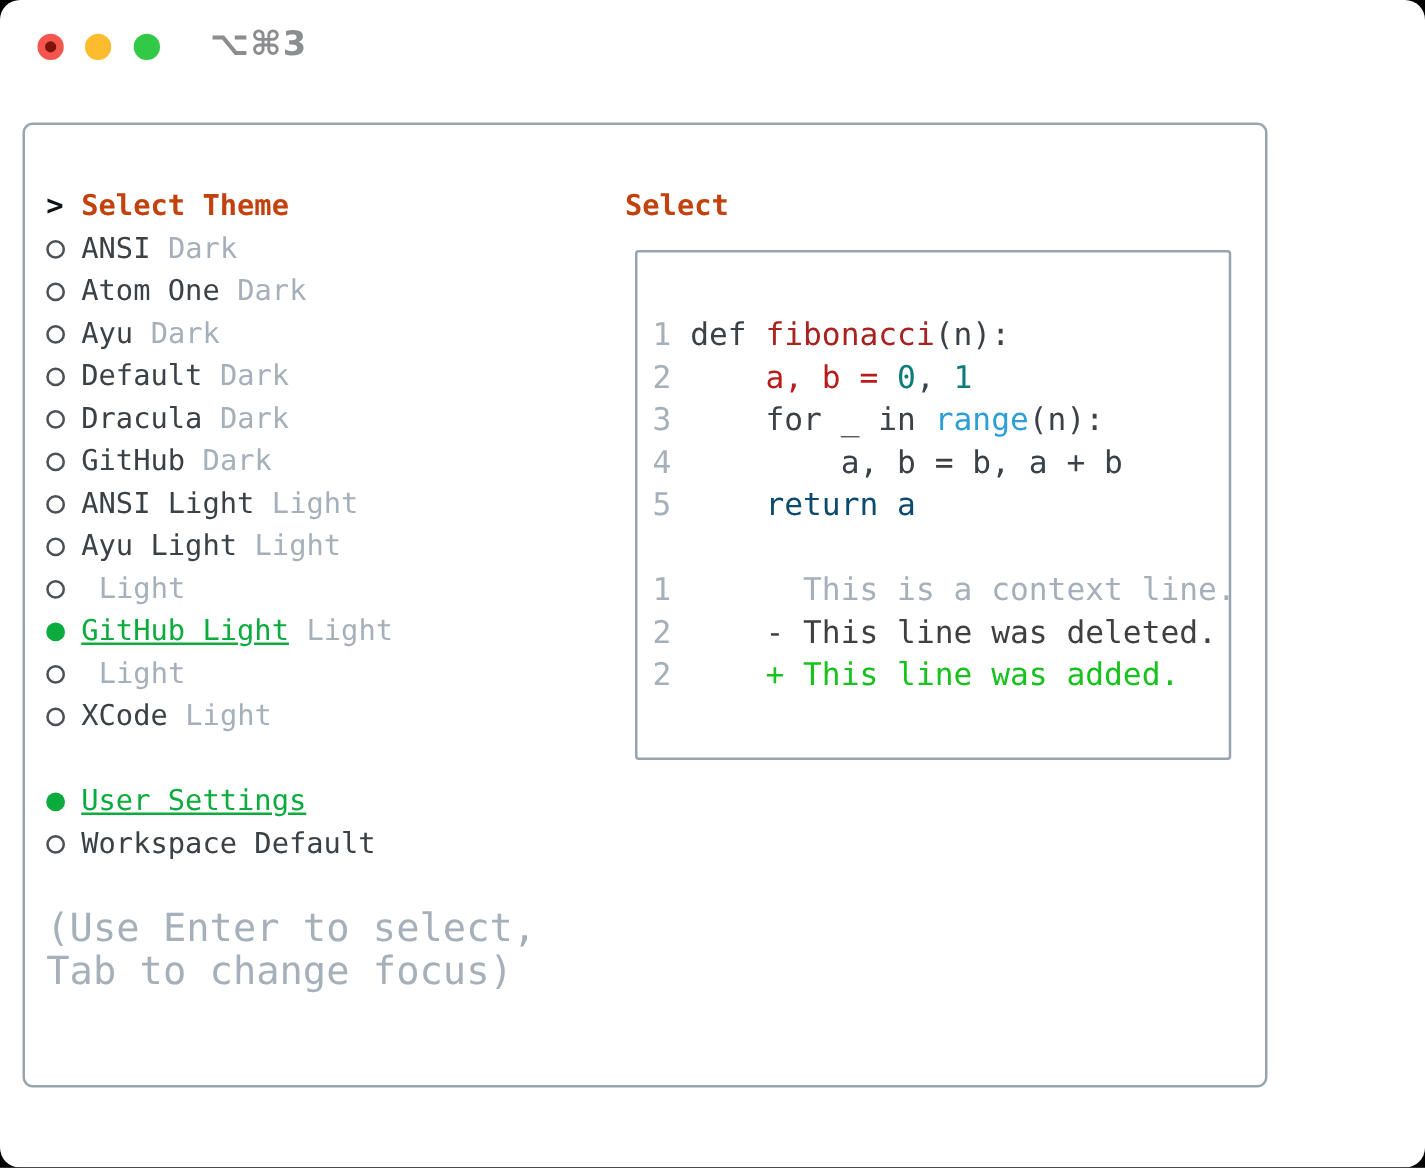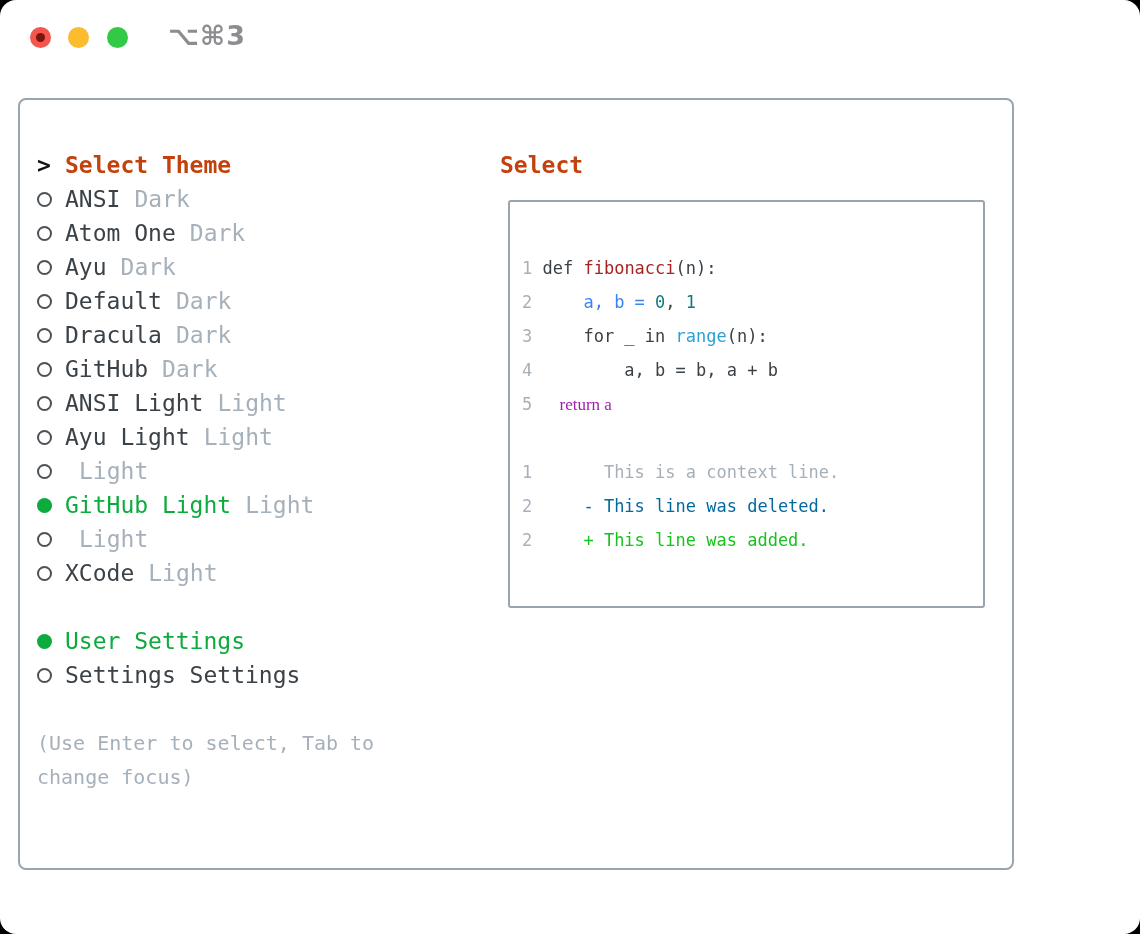--- a/index.html
+++ b/index.html
@@ -29,29 +29,29 @@
   .cursor{color:#101316;font-weight:700;}
   .header-text{color:#c2410c;font-weight:700;}
   .apply .header-text{font-weight:400;color:#15181b;}
   .spacer{height:34px;}
 
   .left-col{position:absolute;left:17px;top:48px;}
   .radio{width:15px;height:15px;box-sizing:border-box;border:2px solid #4b5157;
          border-radius:50%;}
   .radio.selected{border:none;background:var(--selection_green);}
   .opt-name{color:#3a4147;}
-  .opt-name.selected{color:var(--selection_green);}
+  .opt-name.selected{color:var(--selection_green);text-decoration:underline;}
   .opt-tag{color:var(--muted);margin-left:14px;}
-  .hint{width:420px;font-size:20px;line-height:34px;color:var(--muted);}
+  .hint{width:420px;font-size:31px;line-height:34px;color:var(--muted);}
 
   .right-col{position:absolute;left:480px;top:48px;}
   .preview-box{margin-left:8px;margin-top:18px;width:477px;height:408px;box-sizing:border-box;
                border:2px solid var(--border);border-radius:3px;background:#fff;
                padding:49px 0 0 12px;overflow:hidden;}
-  .code-line{height:34px;line-height:34px;font-size:17px;white-space:pre;}
+  .code-line{height:34px;line-height:34px;font-size:25px;white-space:pre;}
   .lineno{color:var(--muted);}
 </style>
 </head>
 <body>
 
 <div class="screen">
   <div class="window">
 
     <div class="titlebar">
       <span class="light red">
@@ -83,42 +83,42 @@
             <div class="row"><span class="icon-cell"><span class="radio selected"></span></span><span class="opt-name selected">GitHub Light</span><span class="opt-tag">Light</span></div>
             <div class="row"><span class="icon-cell"><span class="radio"></span></span><span class="opt-tag">Light</span></div>
             <div class="row"><span class="icon-cell"><span class="radio"></span></span><span class="opt-name">XCode</span><span class="opt-tag">Light</span></div>
           </div>
 
         <div class="spacer"></div>
 
 
         <div id="apply-items">
             <div class="row"><span class="icon-cell"><span class="radio selected"></span></span><span class="opt-name selected">User Settings</span></div>
-            <div class="row"><span class="icon-cell"><span class="radio"></span></span><span class="opt-name">Settings Settings</span></div>
+            <div class="row"><span class="icon-cell"><span class="radio"></span></span><span class="opt-name">Workspace Default</span></div>
           </div>
 
         <div class="spacer"></div>
 
         <div class="hint">(Use Enter to select, Tab to change focus)</div>
       </div>
 
       <div class="right-col">
         <div class="row">
           <span class="header-text">Select</span>
         </div>
         <div class="preview-box">
           <div id="code-lines">
               <div class="code-line"><span class="lineno">1 </span><span style="color: rgb(58, 65, 71);">def </span><span style="color: rgb(168, 34, 32);">fibonacci</span><span style="color: rgb(58, 65, 71);">(n):</span></div>
-              <div class="code-line"><span class="lineno">2 </span><span style="color: #3b82f6;">    a, b = </span><span style="color: rgb(14, 125, 121);">0</span><span style="color: rgb(58, 65, 71);">, </span><span style="color: rgb(14, 125, 121);">1</span></div>
+              <div class="code-line"><span class="lineno">2 </span><span style="color: #b91c1c;">    a, b = </span><span style="color: rgb(14, 125, 121);">0</span><span style="color: rgb(58, 65, 71);">, </span><span style="color: rgb(14, 125, 121);">1</span></div>
               <div class="code-line"><span class="lineno">3 </span><span style="color: rgb(58, 65, 71);">    for _ in </span><span style="color: rgb(45, 159, 216);">range</span><span style="color: rgb(58, 65, 71);">(n):</span></div>
               <div class="code-line"><span class="lineno">4 </span><span style="color: rgb(58, 65, 71);">        a, b = b, a + b</span></div>
-              <div class="code-line"><span class="lineno">5 </span><span style="color: #a21caf; font-family: Liberation Serif, serif;">    return a</span></div>
+              <div class="code-line"><span class="lineno">5 </span><span style="color: #0c4a6e;">    return a</span></div>
               <div class="code-line"><span class="lineno">  </span></div>
               <div class="code-line"><span class="lineno">1 </span><span style="color: rgb(166, 176, 186);">      This is a context line.</span></div>
-              <div class="code-line"><span class="lineno">2 </span><span style="color: #0369a1;">    - This line was deleted.</span></div>
+              <div class="code-line"><span class="lineno">2 </span><span style="color: #404040;">    - This line was deleted.</span></div>
               <div class="code-line"><span class="lineno">2 </span><span style="color: rgb(23, 194, 28);">    + This line was added.</span></div>
             </div>
         </div>
       </div>
 
     </div>
   </div>
 </div>
 
 </body></html>

